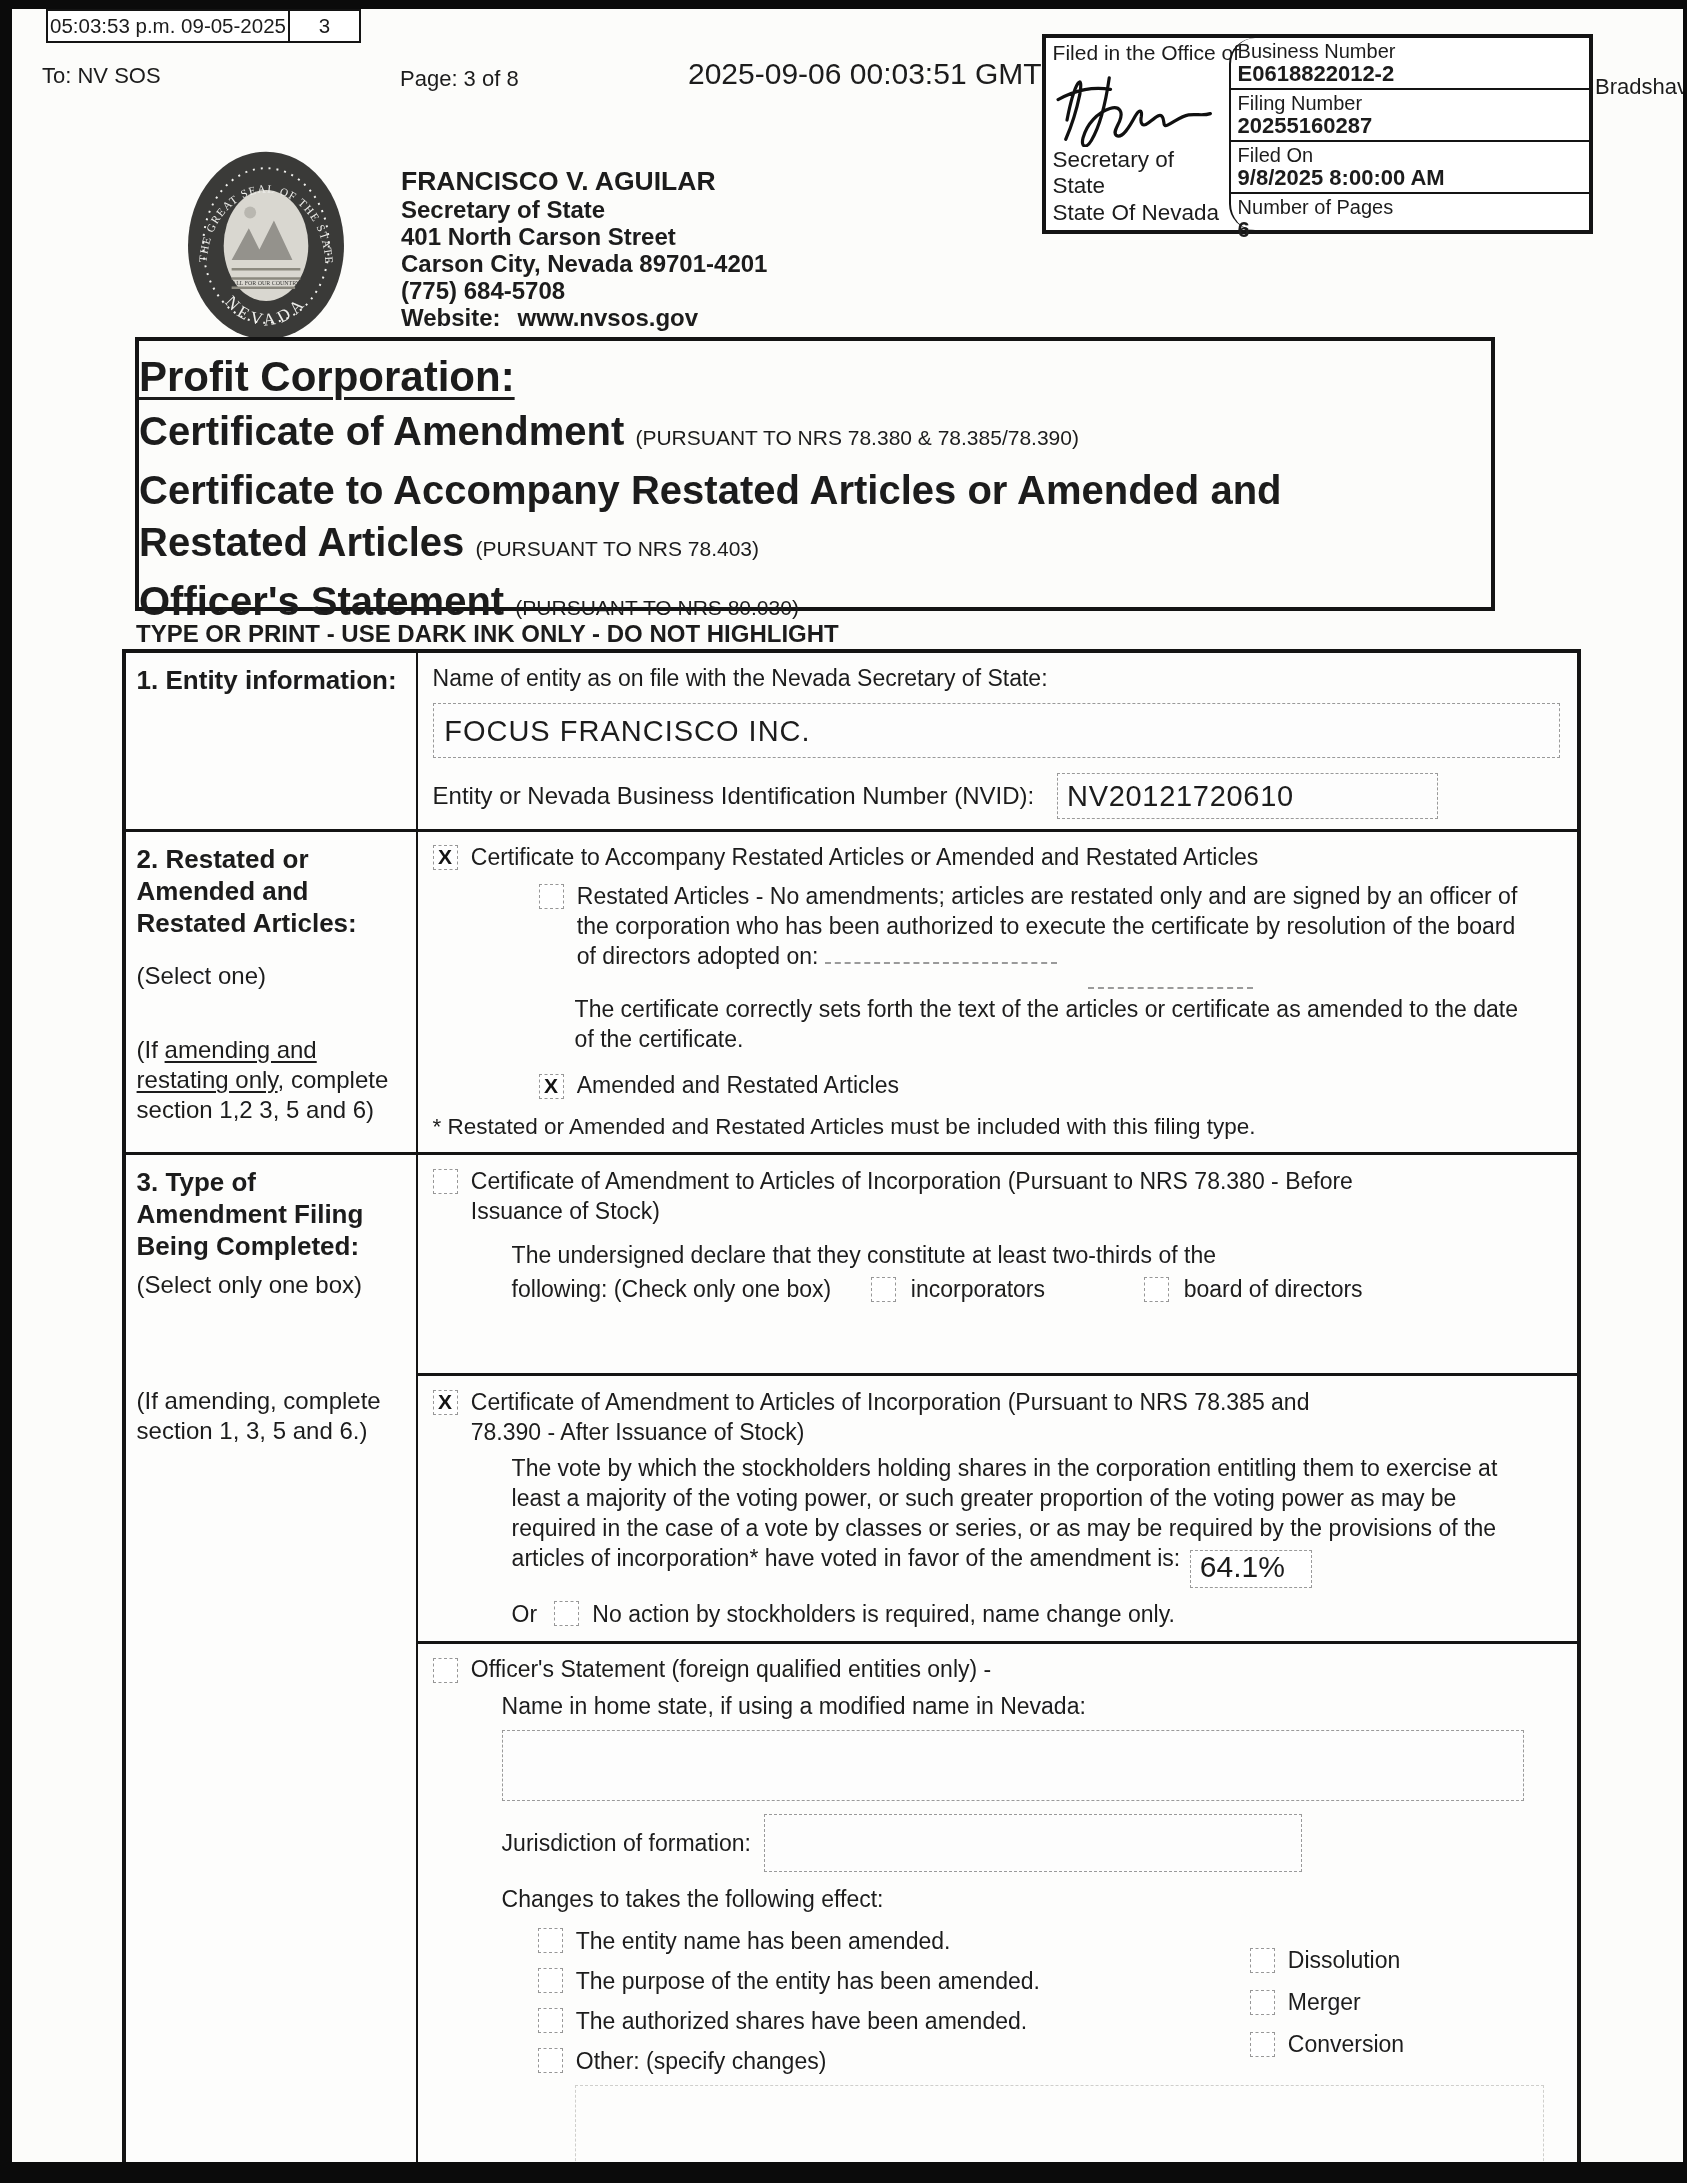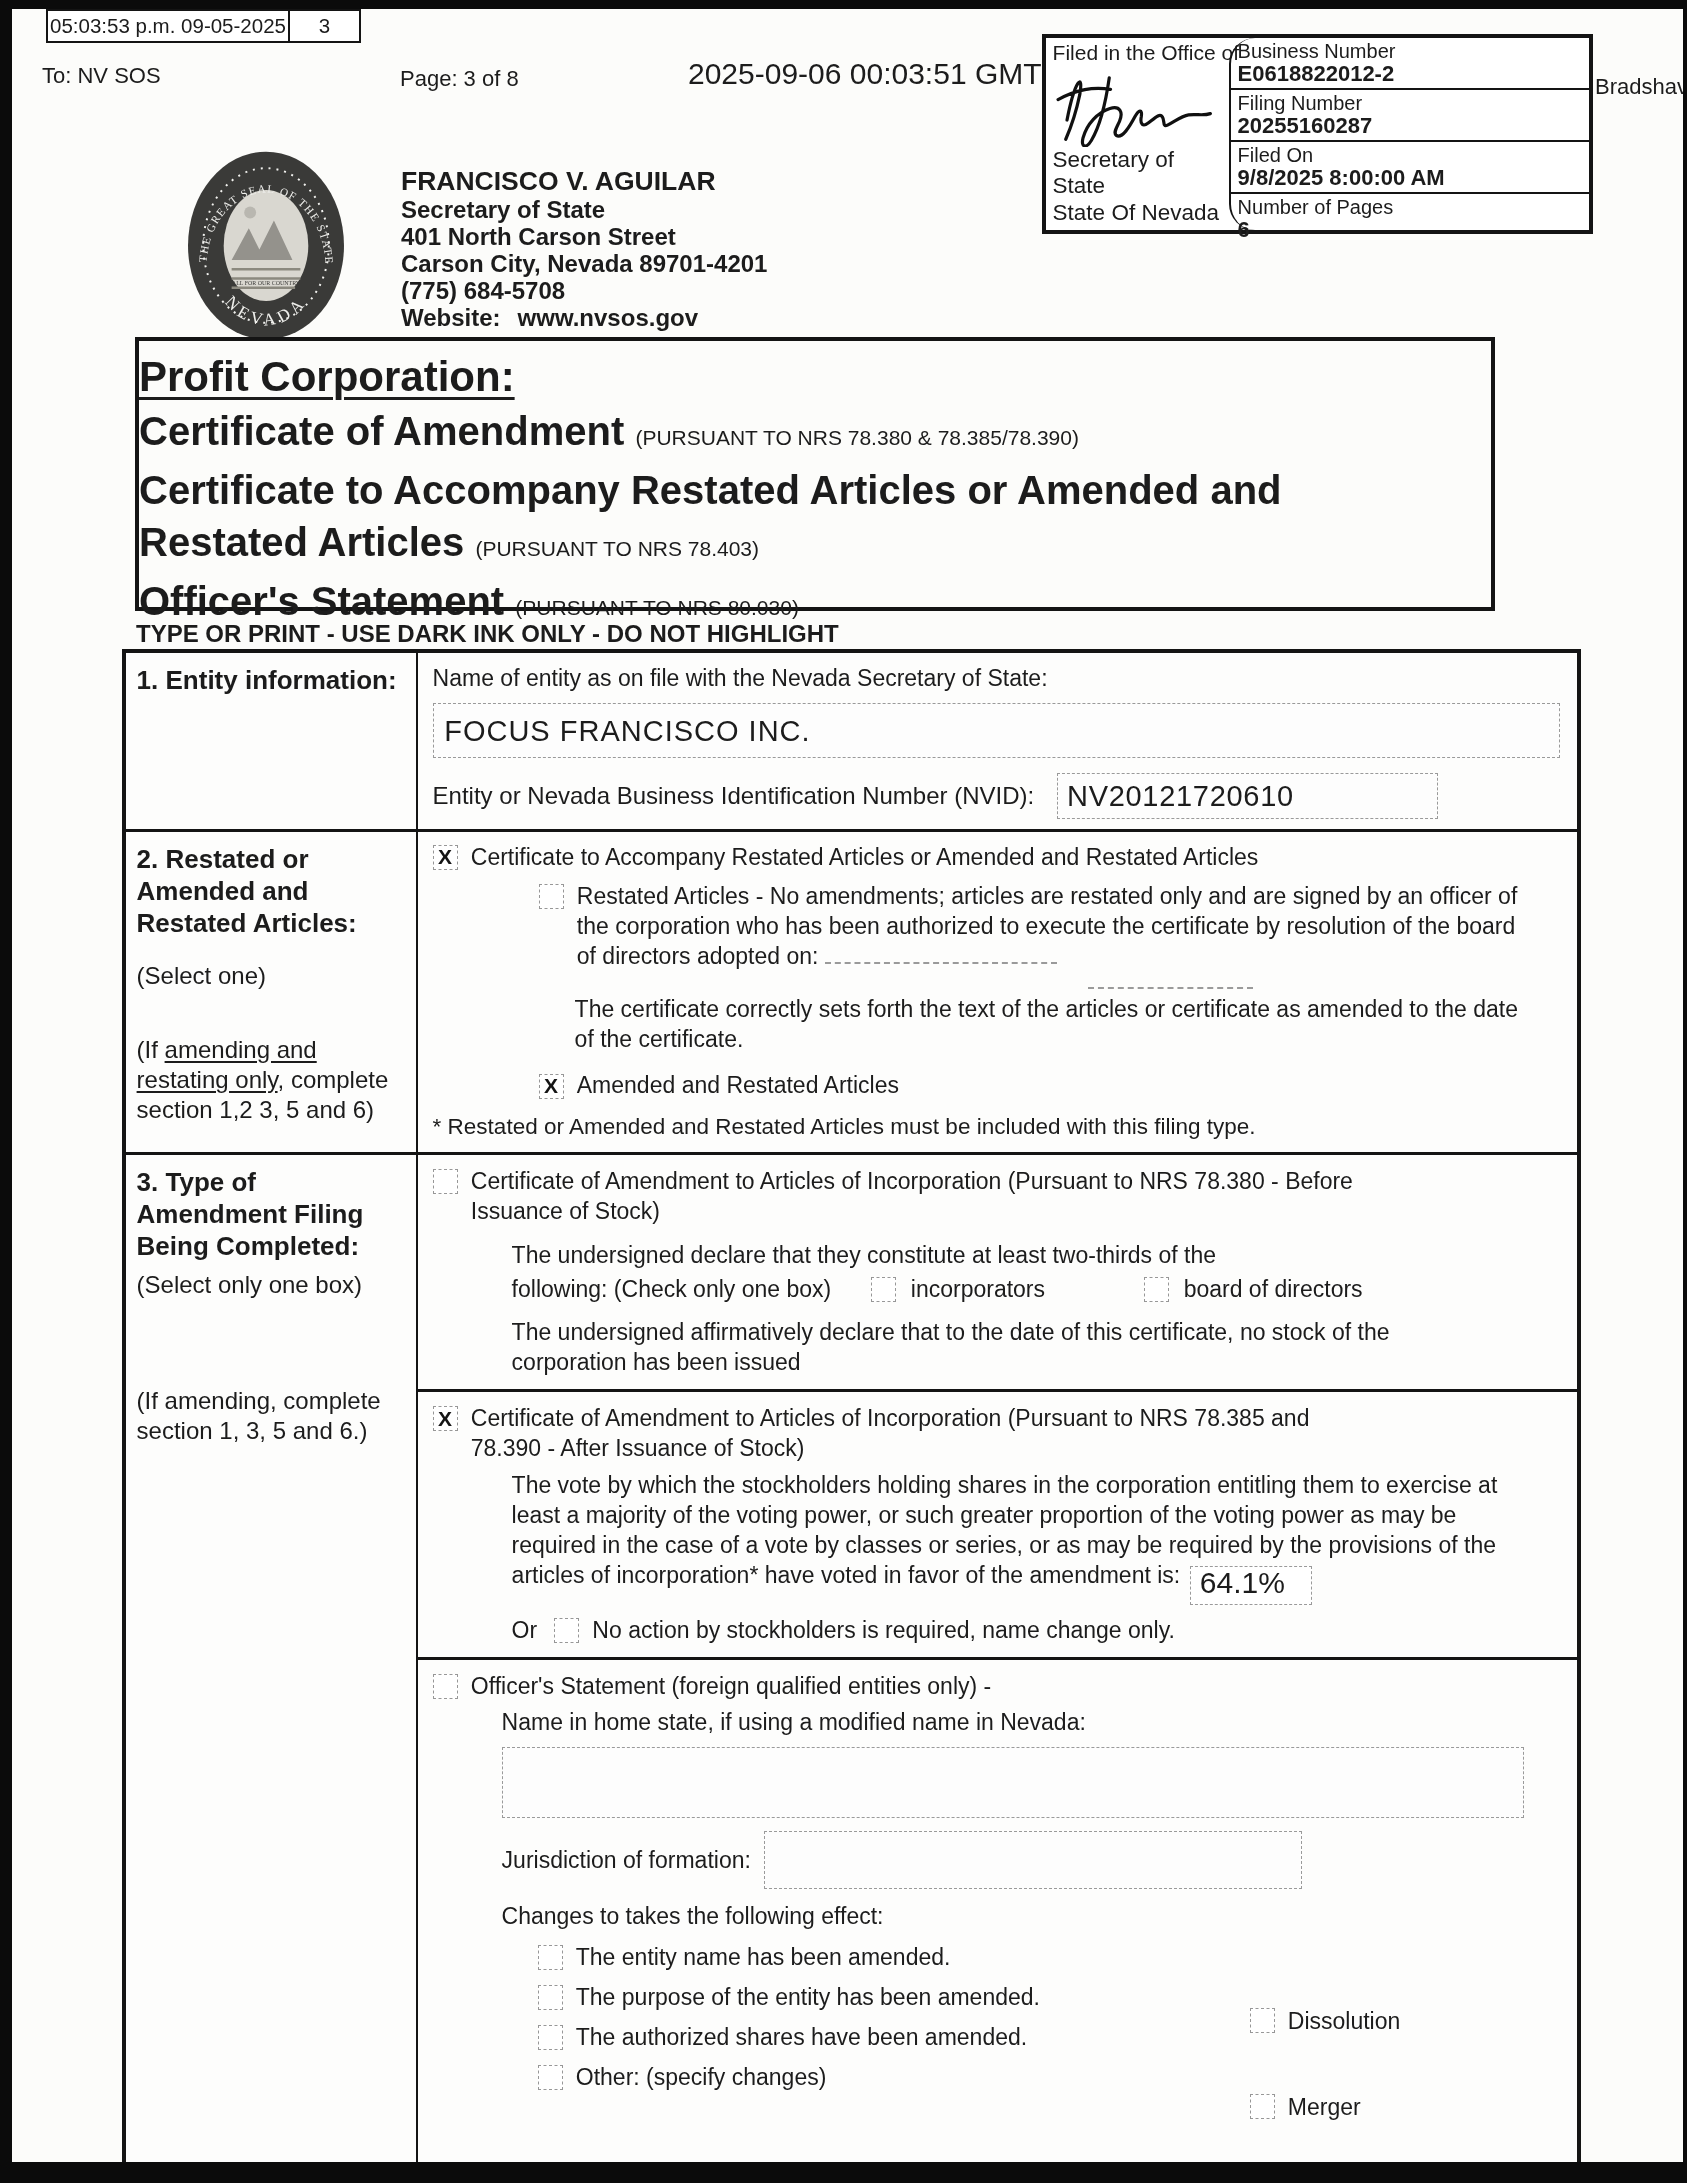--- a/index.html
+++ b/index.html
@@ -92,21 +92,21 @@
   .off-inner{margin-left:69px;}
   .off-name-input{height:69px;margin:9.3px 40px 13.2px 0;}
   .jur-row{display:flex;align-items:center;margin-top:4px;}
   .jur-input{margin-left:13.2px;width:536px;height:56px;}
   .changes-label{margin-top:12px;}
   .changes-cols{display:flex;margin-top:6.6px;}
   .changes-col-left{width:748px;}
   .changes-col-right{flex:1;padding-top:18.5px;}
   .change-item{display:flex;align-items:center;height:40px;margin-left:36px;}
   .change-item .cb{margin-right:13.2px;}
-  .change-item.right{margin-left:0;height:42px;margin-top:44px;}
+  .change-item.right{margin-left:0;height:42px;}
   .other-area{margin:4px 20px 6.6px 73px;height:79px;border:1.3px dashed #cfcfcc;}
 </style>
 </head>
 <body>
 
 <div class="page">
 
   <div class="fax-box">
     <div class="ts">05:03:53 p.m. 09-05-2025</div>
     <div class="pg">3</div>
@@ -254,21 +254,20 @@
             </div>
             <div class="inner declare">
               <div>The undersigned declare that they constitute at least two-thirds of the</div>
               <div class="declare-opts">
                 <span>following: (Check only one box)</span>
                 <span class="cb"></span>
                 <span>incorporators</span>
                 <span class="cb second"></span>
                 <span>board of directors</span>
               </div>
-              <div class="nostock">The undersigned affirmatively declare that to the date of this certificate, no stock of the corporation has been issued</div>
             </div>
           </div>
 
           <div class="block" style="min-height:265px;box-sizing:border-box;">
             <div class="cb-row">
               <span class="cb">X</span>
               <span class="blockB-title">Certificate of Amendment to Articles of Incorporation (Pursuant to NRS 78.385 and 78.390 - After Issuance of Stock)</span>
             </div>
             <div class="inner vote-para">
               <span>The vote by which the stockholders holding shares in the corporation entitling them to exercise at least a majority of the voting power, or such greater proportion of the voting power as may be required in the case of a vote by classes or series, or as may be required by the provisions of the articles of incorporation* have voted in favor of the amendment is:</span><span class="vote-box">64.1%</span>

